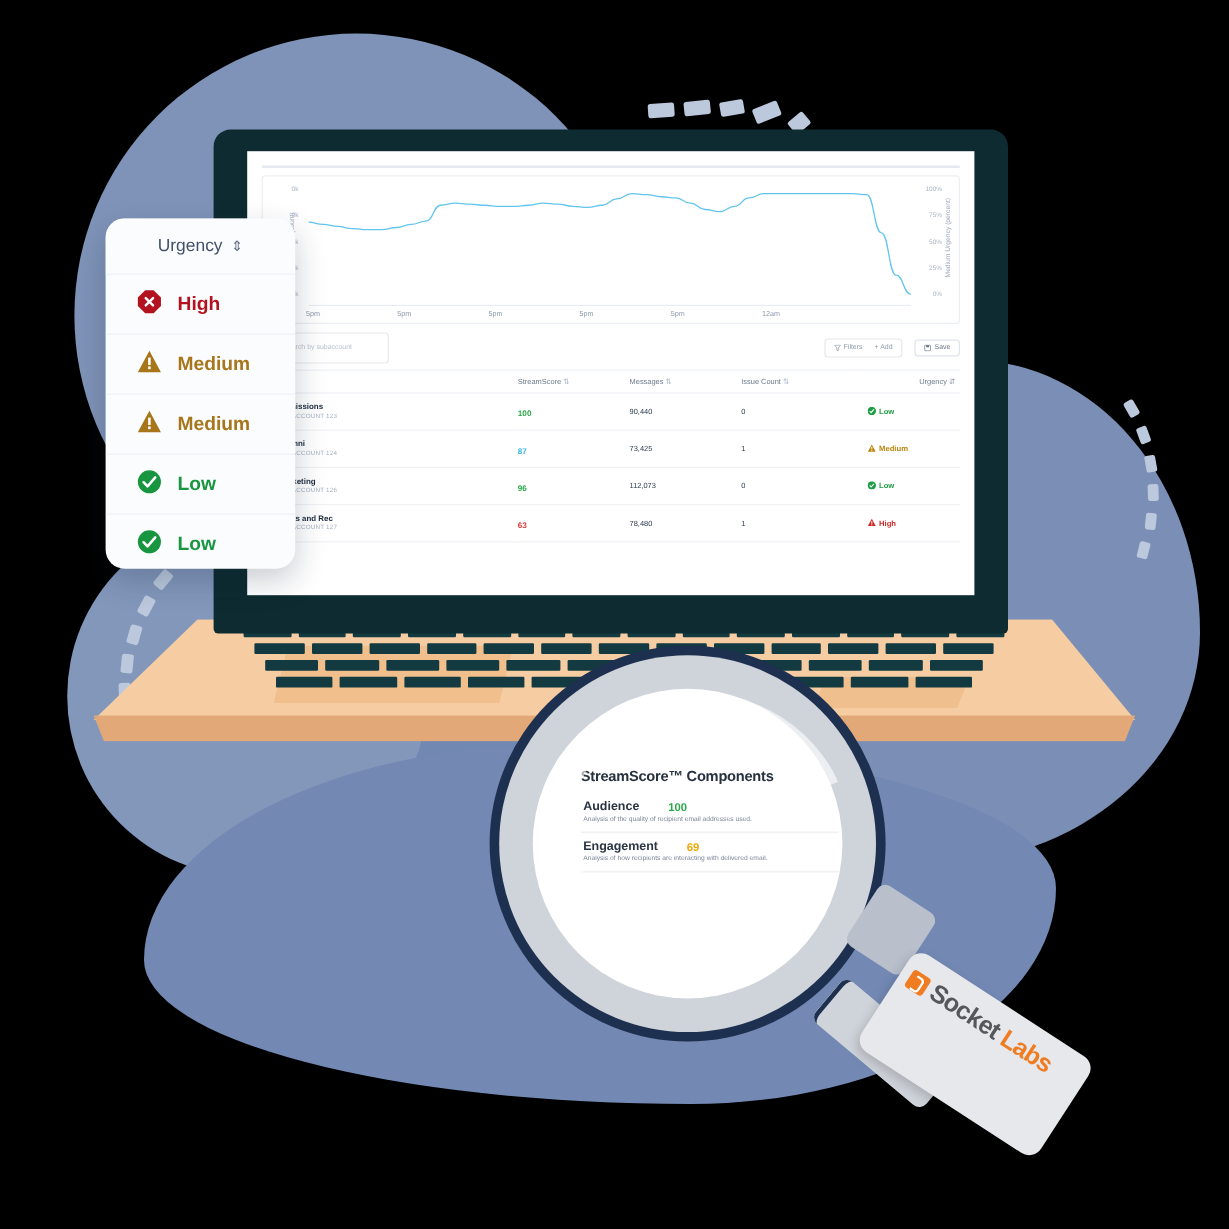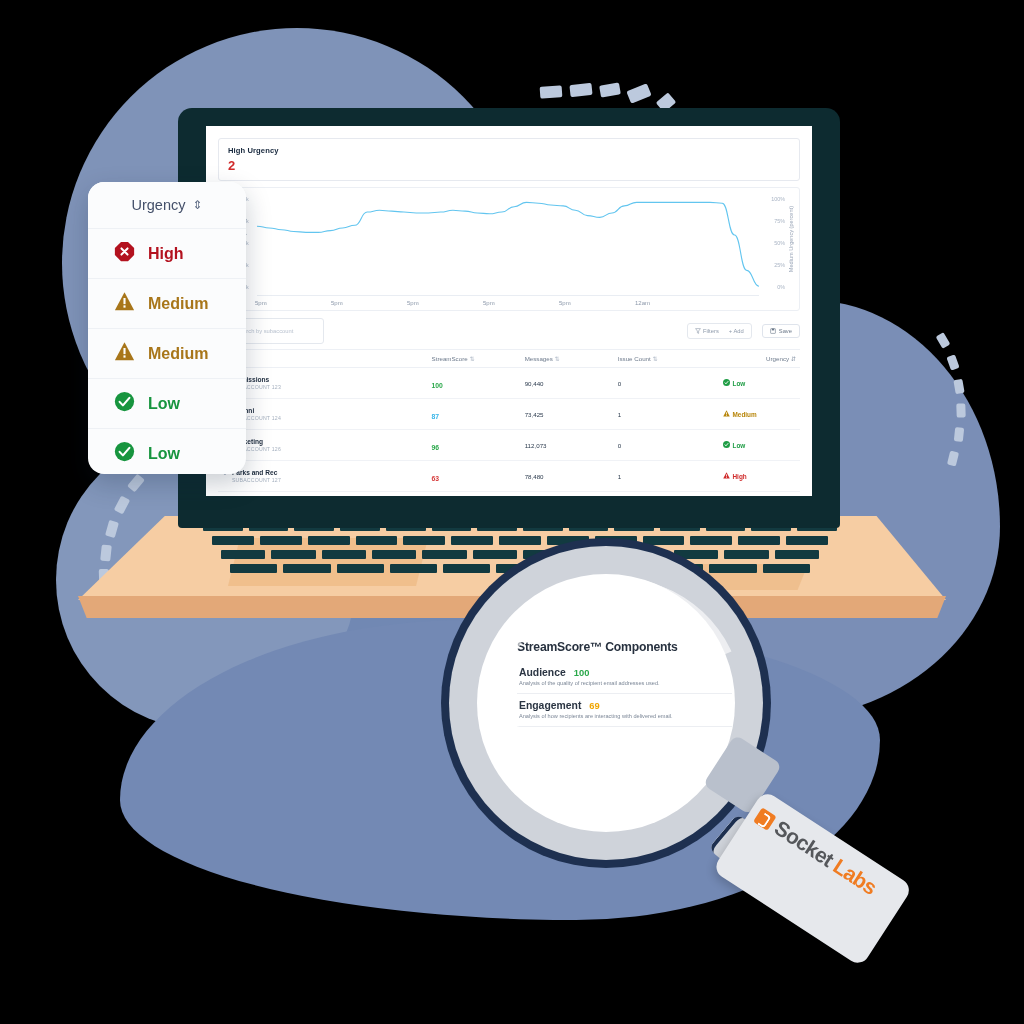--- a/index.html
+++ b/index.html
@@ -85,38 +85,38 @@
               background:#fbfcfd;border-bottom:1px solid #eef1f5;}
   #ucard-head .t{font-size:14.5px;color:#44506a;font-weight:normal;}
   .urow{height:49px;display:flex;align-items:center;gap:13px;padding-left:26px;border-bottom:1px solid #eef1f5;}
   .urow:last-child{border-bottom:none;}
   .urow .lbl{font-size:16px;font-weight:bold;}
   .urow.high .lbl{color:#b3121f;}
   .urow.medium .lbl{color:#a8761a;}
   .urow.low .lbl{color:#17953f;}
 
   
-  #mag{position:absolute;left:441px;top:538px;width:330px;height:330px;}
+  #mag{position:absolute;left:408px;top:538px;width:330px;height:330px;}
   #mag-outer{position:absolute;inset:0;border-radius:50%;background:#1e3050;}
   #mag-rim{position:absolute;left:8px;top:8px;right:8px;bottom:8px;border-radius:50%;background:#cfd3da;}
   #mag-lens{position:absolute;left:36px;top:36px;right:36px;bottom:36px;border-radius:50%;
             background:#ffffff;overflow:hidden;}
   #mag-gloss{position:absolute;left:56px;top:40px;width:220px;height:200px;border-radius:50%;
              border:13px solid rgba(255,255,255,.62);border-right-color:transparent;
              border-bottom-color:transparent;transform:rotate(22deg);pointer-events:none;}
   #mag-handle{position:absolute;left:282px;top:270px;width:120px;height:46px;background:#cfd3da;
               border-radius:8px;transform:rotate(40deg);transform-origin:0 50%;}
   #handle-edge{position:absolute;left:282px;top:270px;width:120px;height:46px;
               border-radius:8px;transform:rotate(40deg);transform-origin:0 50%;
               border-left:4px solid #1e3050;box-sizing:border-box;}
 
   .ss-panel{position:absolute;left:40px;top:66px;width:215px;}
   .ss-title{font-size:12.2px;font-weight:bold;color:#27313f;margin-bottom:7px;letter-spacing:-.2px;}
   .ss-item{padding:6px 2px 6px 2px;border-bottom:1px solid #eceef2;}
-  .ss-h{display:flex;align-items:flex-end;gap:8px;}
+  .ss-h{display:flex;align-items:flex-end;gap:24px;}
   .ss-n{font-size:10.4px;font-weight:bold;color:#2b3543;}
   .ss-v{font-size:9.4px;font-weight:bold;}
   .ss-v.g{color:#2aa84a;} .ss-v.o{color:#f0a500;}
   .ss-d{font-size:5.6px;color:#7c8797;margin-top:2px;line-height:1.25;white-space:nowrap;overflow:hidden;}
   .badge{font-size:4.8px;font-weight:bold;color:#e8453c;background:#fde9e8;border-radius:2px;padding:1.5px 3px;letter-spacing:.2px;}
 
   
   #usb{position:absolute;left:718px;top:756px;width:210px;height:170px;}
   #usb-body{position:absolute;left:20px;top:26px;width:178px;height:96px;background:#e6e8ec;
             border-radius:12px;transform:rotate(33deg);transform-origin:0 50%;
@@ -239,24 +239,20 @@
       </div>
     <div id="deck-front"></div>
   </div>
 
   <div id="laptop">
     <div id="bezel"></div>
     <div id="screen">
       <div class="dash-inner">
 
         <div class="kpi-row">
-          <div class="kpi">
-            <div class="kpi-label">High Urgency</div>
-            <div class="kpi-val red">2</div>
-          </div>
         </div>
 
         <div class="chart-card">
           <div class="ylab left">Sent (count)</div>
           <div class="ylab right">Medium Urgency (percent)</div>
           <div id="yticks">
               <div class="ytick" style="left: 24px; top: 8px;">0k</div>
               <div class="ytick" style="left: 24px; top: 30px;">0k</div>
               <div class="ytick" style="left: 24px; top: 52px;">0k</div>
               <div class="ytick" style="left: 24px; top: 74px;">0k</div>

